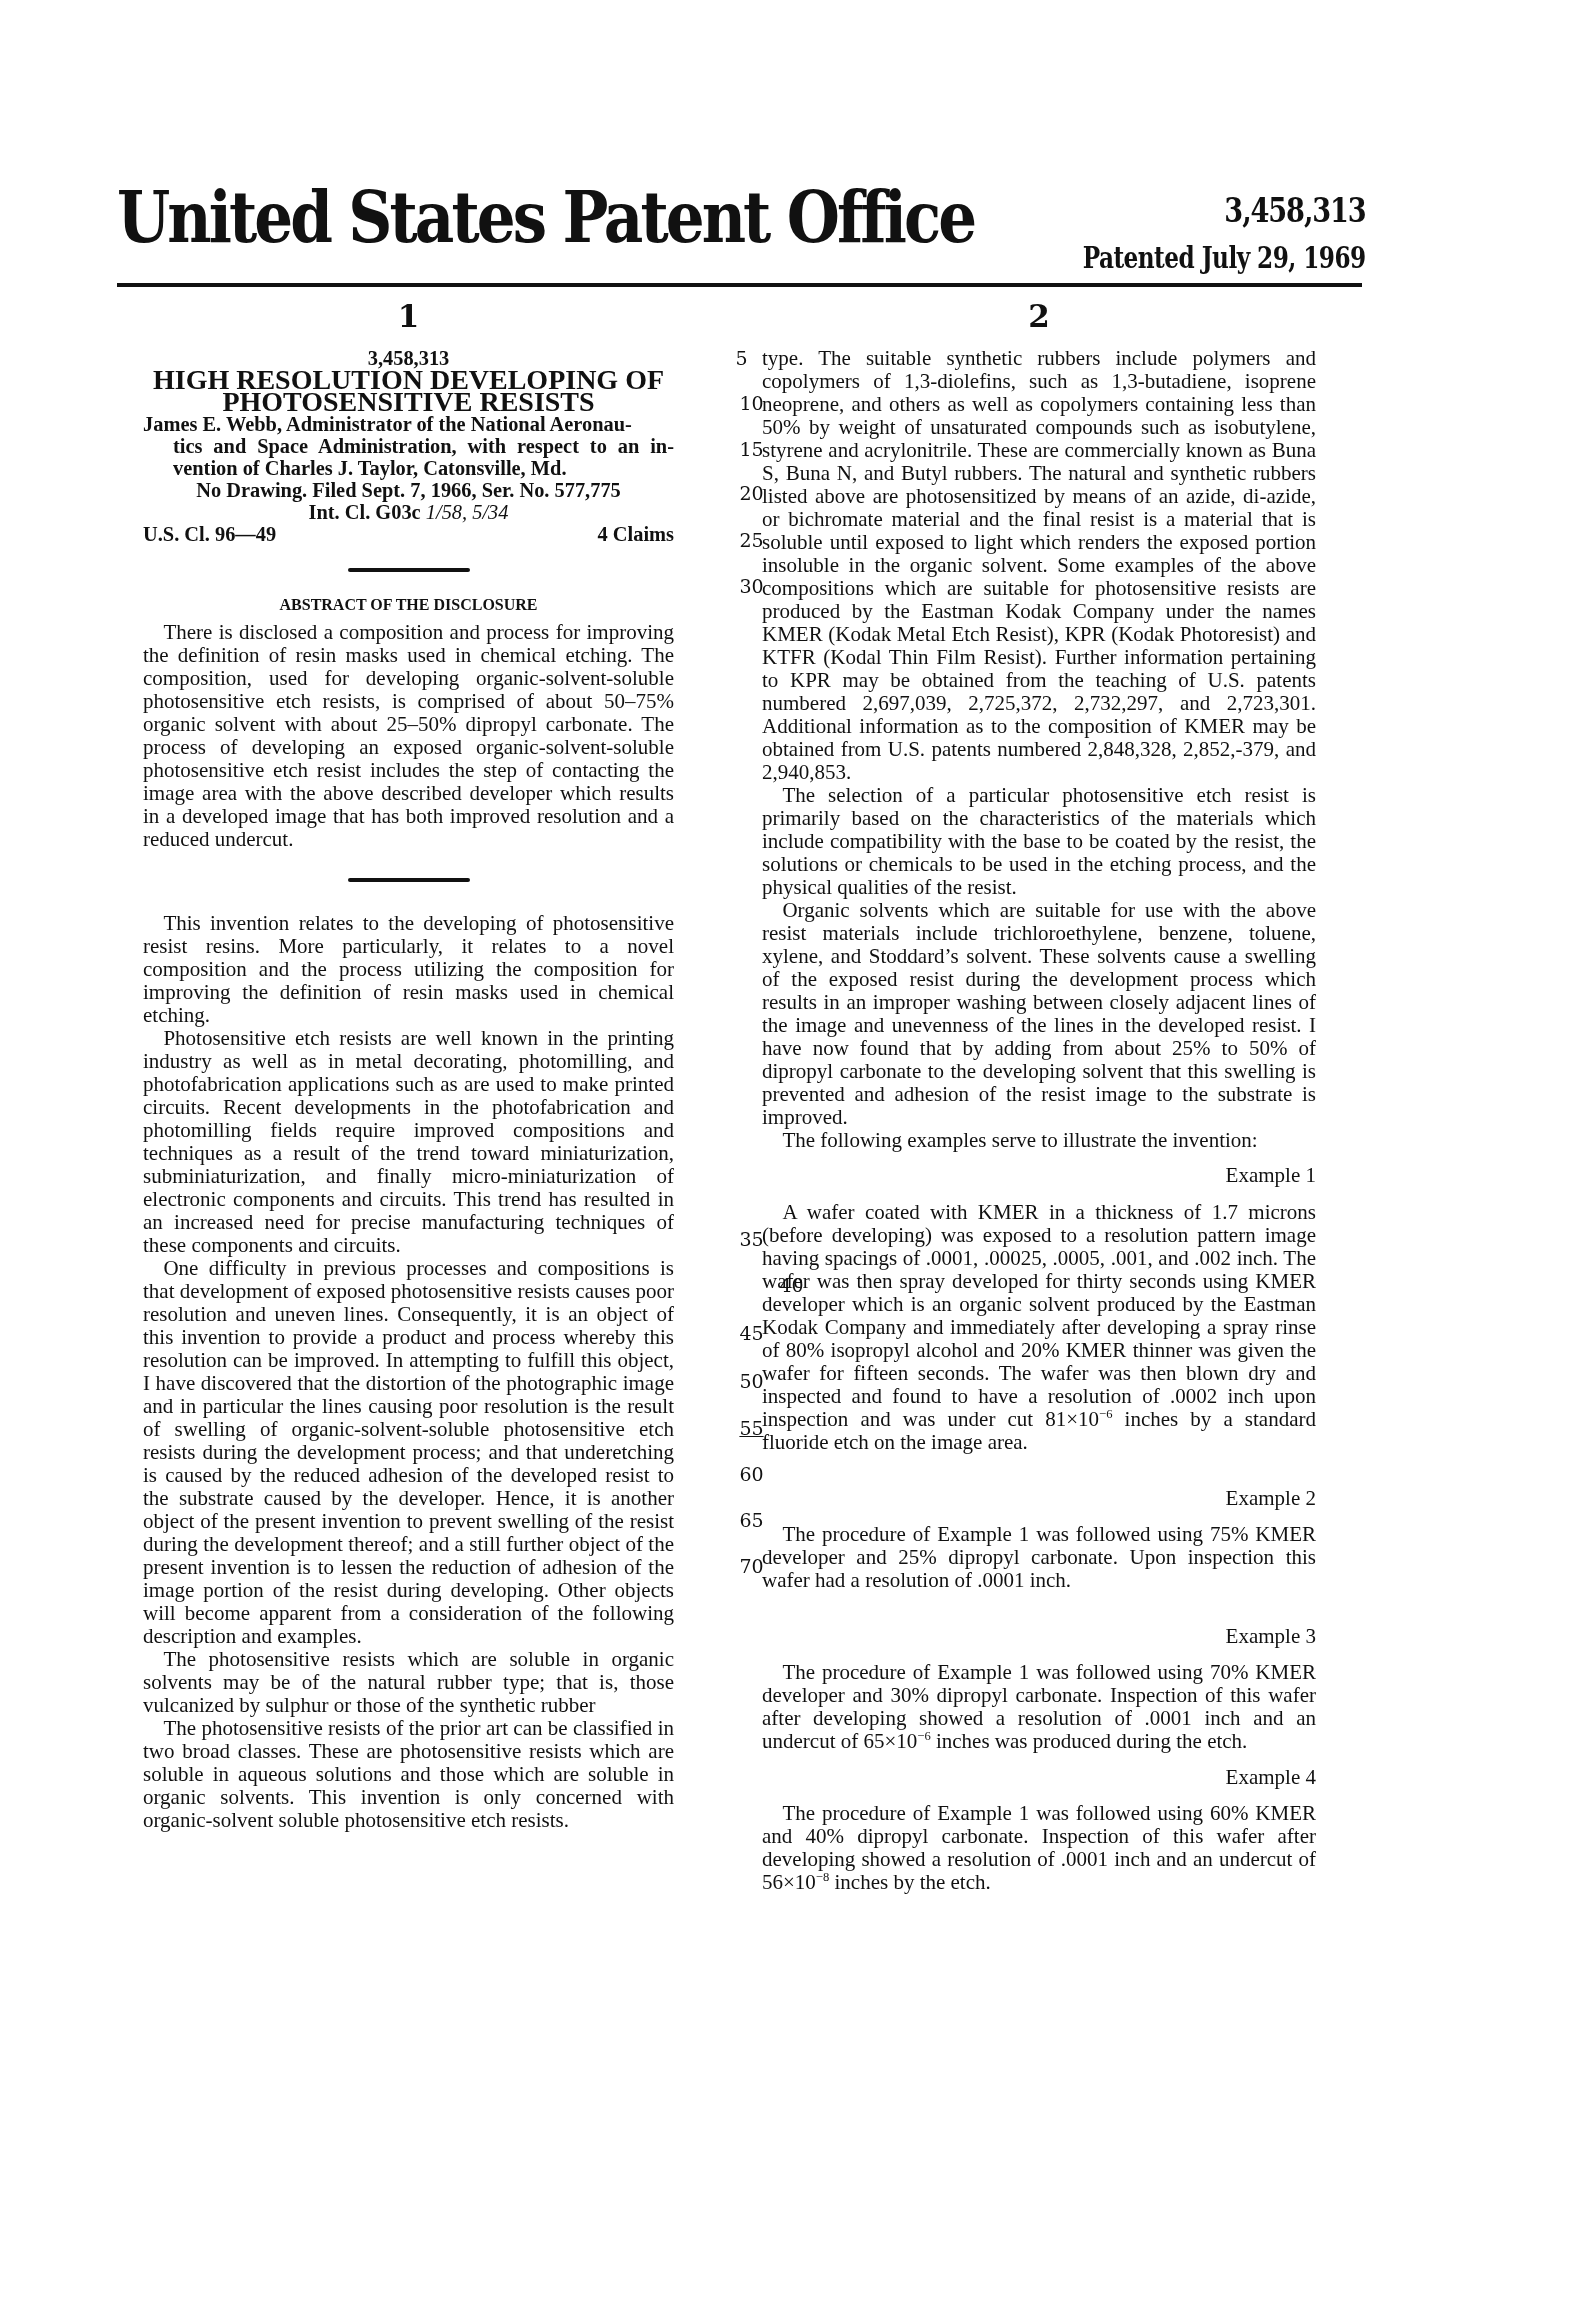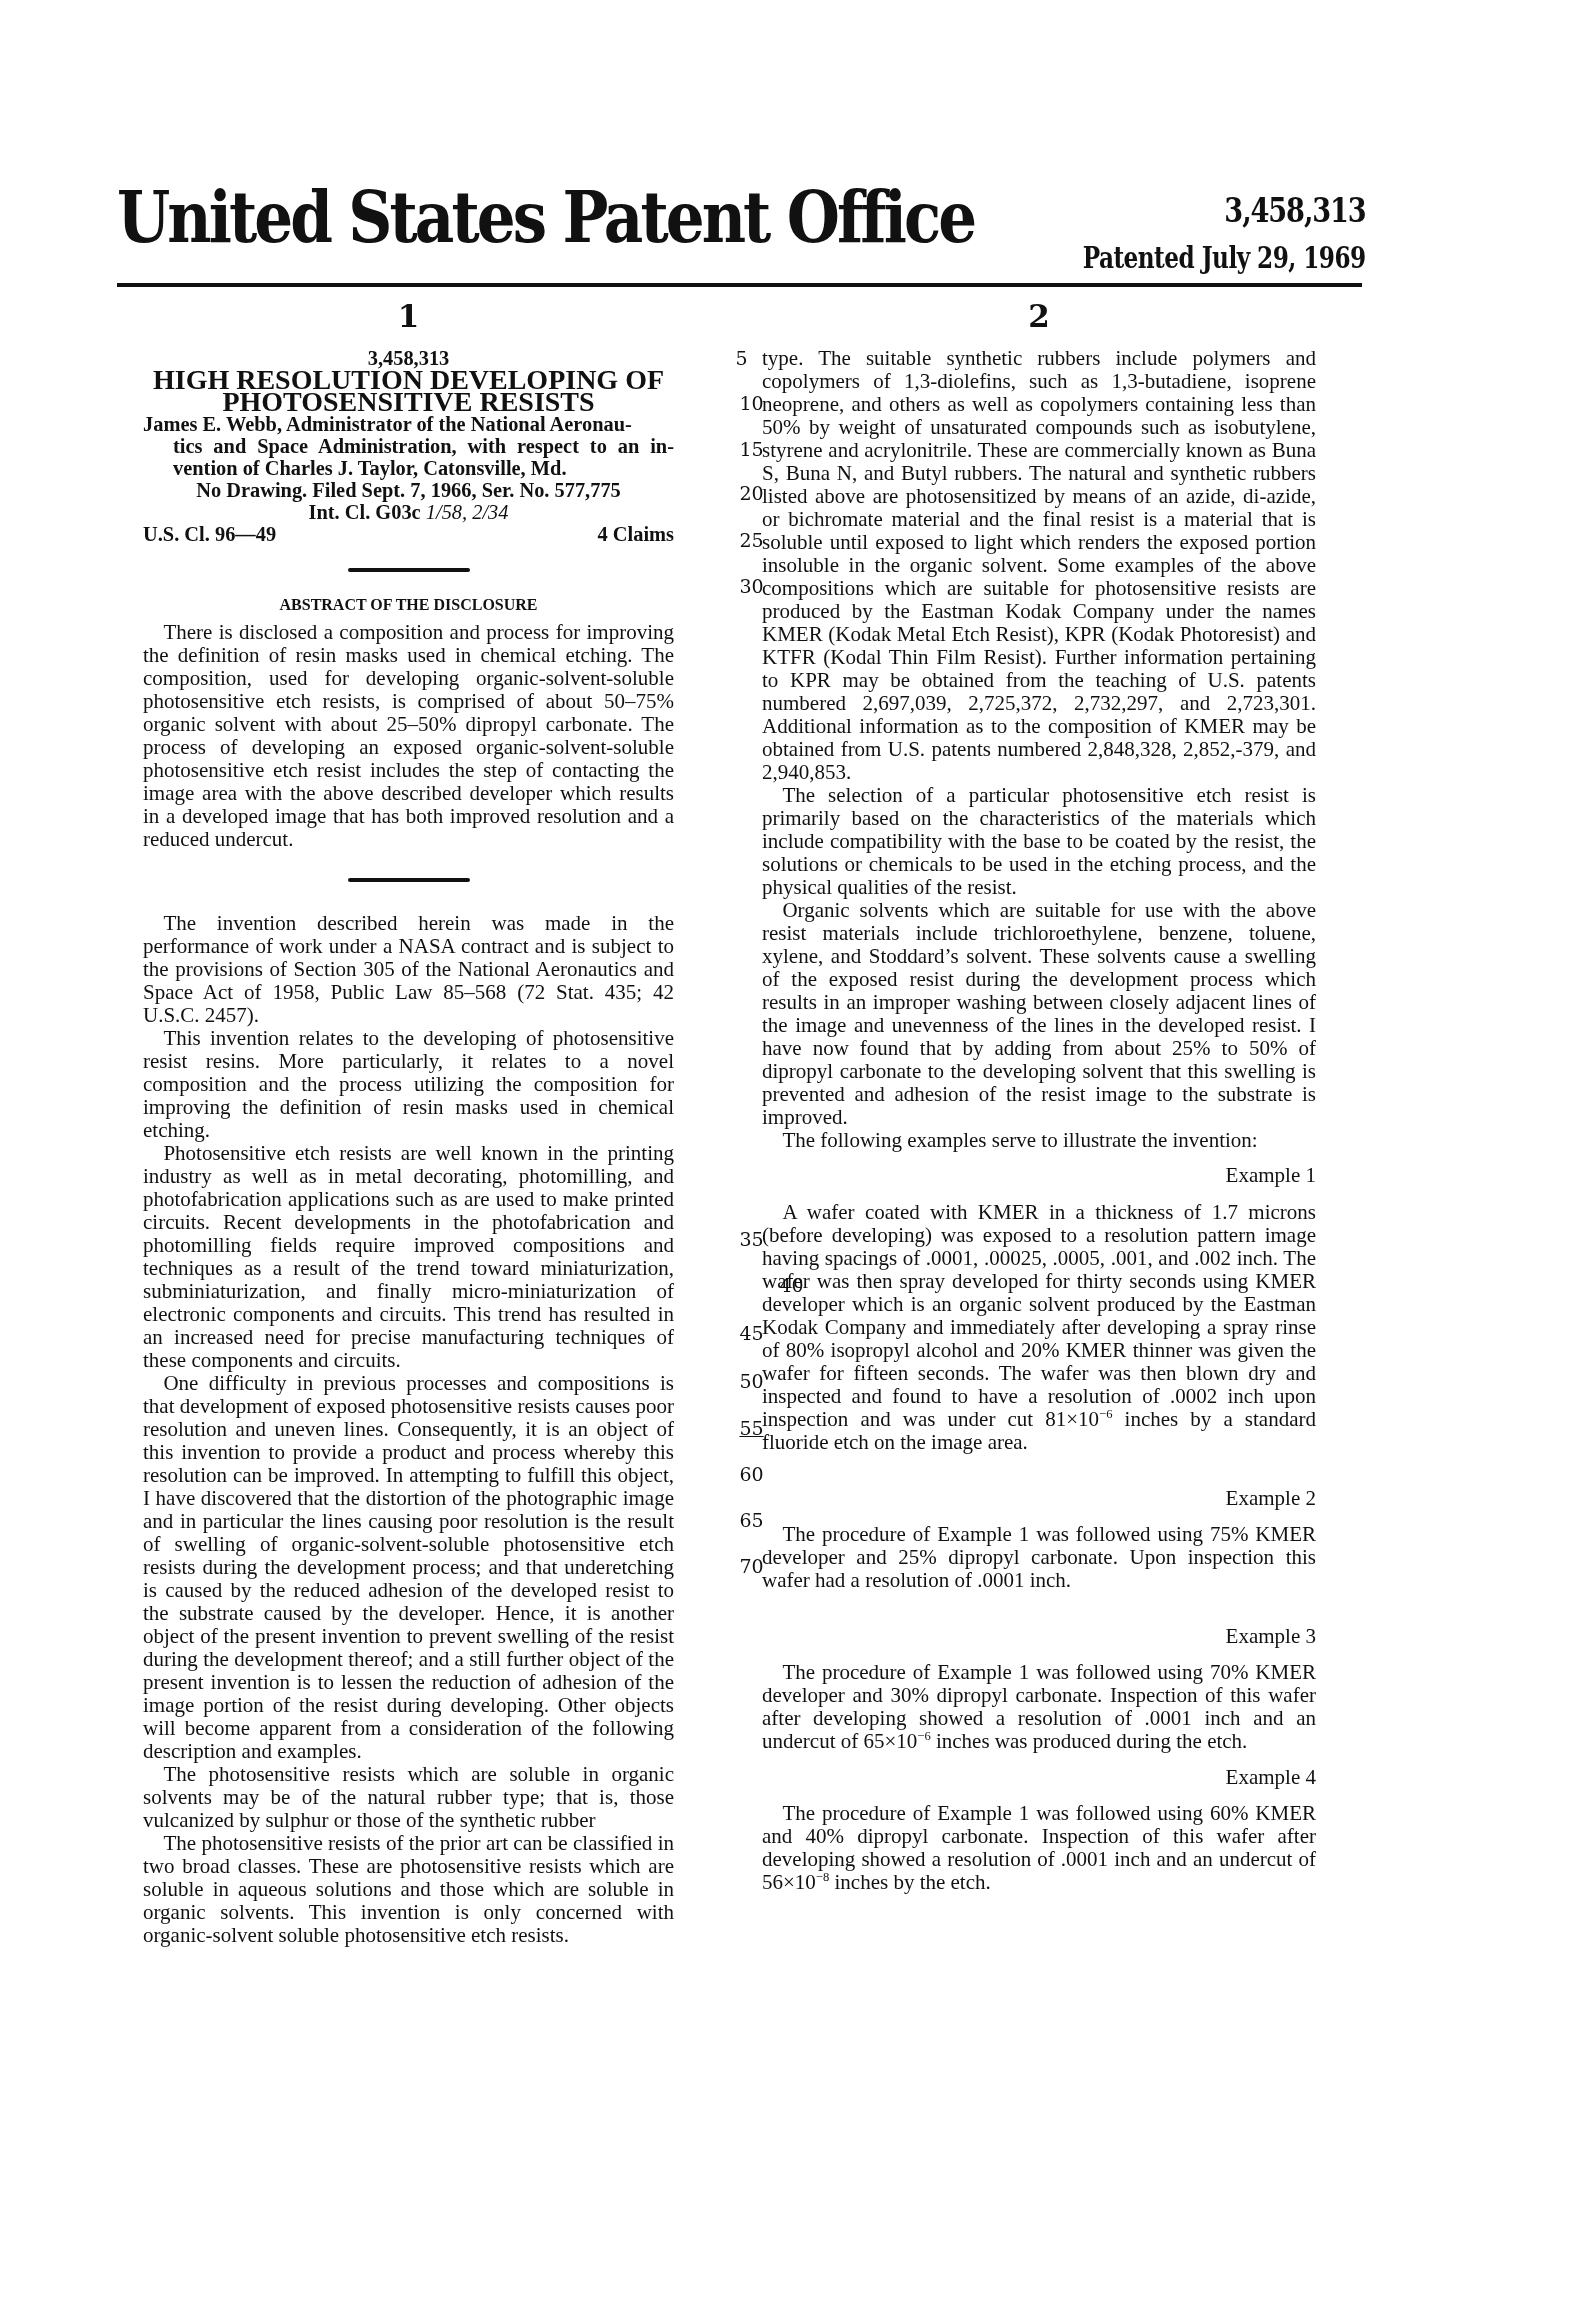--- a/index.html
+++ b/index.html
@@ -79,34 +79,33 @@
     <div class="title-line">PHOTOSENSITIVE RESISTS</div>
   </div>
   <div class="inventor">
     <div>James E. Webb, Administrator of the National Aeronau-</div>
     <div class="indent" style="text-align:justify;text-align-last:justify;">tics and Space Administration, with respect to an in-</div>
     <div class="indent">vention of Charles J. Taylor, Catonsville, Md.</div>
   </div>
   <div class="meta-center">No Drawing. Filed Sept. 7, 1966, Ser. No. 577,775</div>
   <div class="meta-center">
     <span>Int. Cl. G03c</span>
-    <i>1/58, 2/34</i>
+    <i>1/58, 5/34</i>
   </div>
   <div class="class-row">
     <span>U.S. Cl. 96—49</span>
     <span>4 Claims</span>
   </div>
 
   <div class="sep-rule"></div>
   <div class="section-head">ABSTRACT OF THE DISCLOSURE</div>
   <p>There is disclosed a composition and process for improving the definition of resin masks used in chemical etching. The composition, used for developing organic-solvent-soluble photosensitive etch resists, is comprised of about 50–75% organic solvent with about 25–50% dipropyl carbonate. The process of developing an exposed organic-solvent-soluble photosensitive etch resist includes the step of contacting the image area with the above described developer which results in a developed image that has both improved resolution and a reduced undercut.</p>
 
   <div class="sep-rule" style="margin-top:27px;margin-bottom:30px;"></div>
 
-  <p>The invention described herein was made in the performance of work under a NASA contract and is subject to the provisions of Section 305 of the National Aeronautics and Space Act of 1958, Public Law 85–568 (72 Stat. 435; 42 U.S.C. 2457).</p>
   <p>This invention relates to the developing of photosensitive resist resins. More particularly, it relates to a novel composition and the process utilizing the composition for improving the definition of resin masks used in chemical etching.</p>
   <p>Photosensitive etch resists are well known in the printing industry as well as in metal decorating, photomilling, and photofabrication applications such as are used to make printed circuits. Recent developments in the photofabrication and photomilling fields require improved compositions and techniques as a result of the trend toward miniaturization, subminiaturization, and finally micro-miniaturization of electronic components and circuits. This trend has resulted in an increased need for precise manufacturing techniques of these components and circuits.</p>
   <p>One difficulty in previous processes and compositions is that development of exposed photosensitive resists causes poor resolution and uneven lines. Consequently, it is an object of this invention to provide a product and process whereby this resolution can be improved. In attempting to fulfill this object, I have discovered that the distortion of the photographic image and in particular the lines causing poor resolution is the result of swelling of organic-solvent-soluble photosensitive etch resists during the development process; and that underetching is caused by the reduced adhesion of the developed resist to the substrate caused by the developer. Hence, it is another object of the present invention to prevent swelling of the resist during the development thereof; and a still further object of the present invention is to lessen the reduction of adhesion of the image portion of the resist during developing. Other objects will become apparent from a consideration of the following description and examples.</p>
   <p>The photosensitive resists which are soluble in organic solvents may be of the natural rubber type; that is, those vulcanized by sulphur or those of the synthetic rubber</p>
   <p>The photosensitive resists of the prior art can be classified in two broad classes. These are photosensitive resists which are soluble in aqueous solutions and those which are soluble in organic solvents. This invention is only concerned with organic-solvent soluble photosensitive etch resists.</p>
 </div>
 
 <div class="ln" style="left:721px;top:349px;">5</div>
 <div class="ln" style="left:731px;top:394px;">10</div>
 <div class="ln" style="left:731px;top:440px;">15</div>

